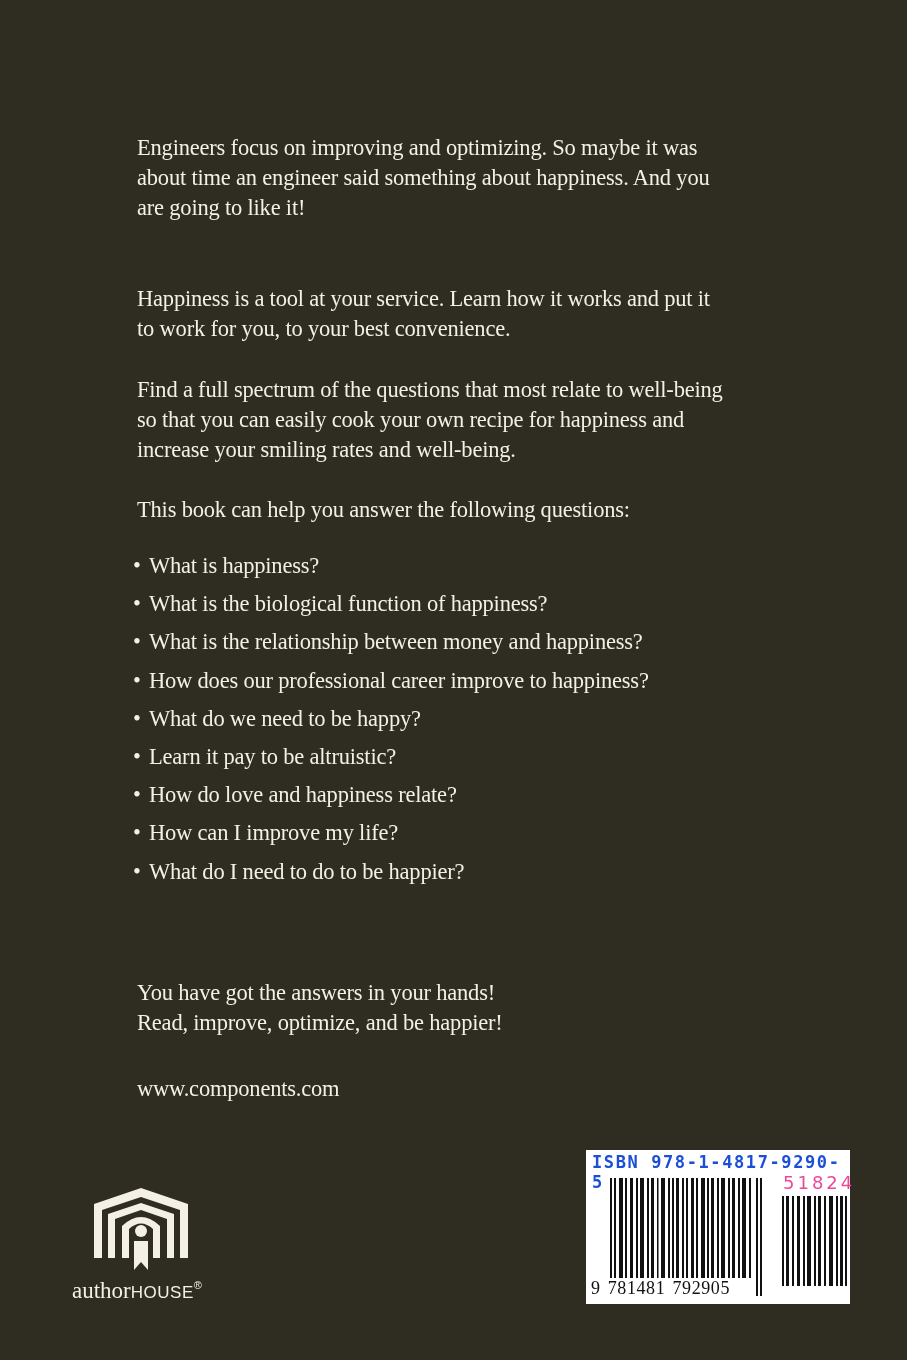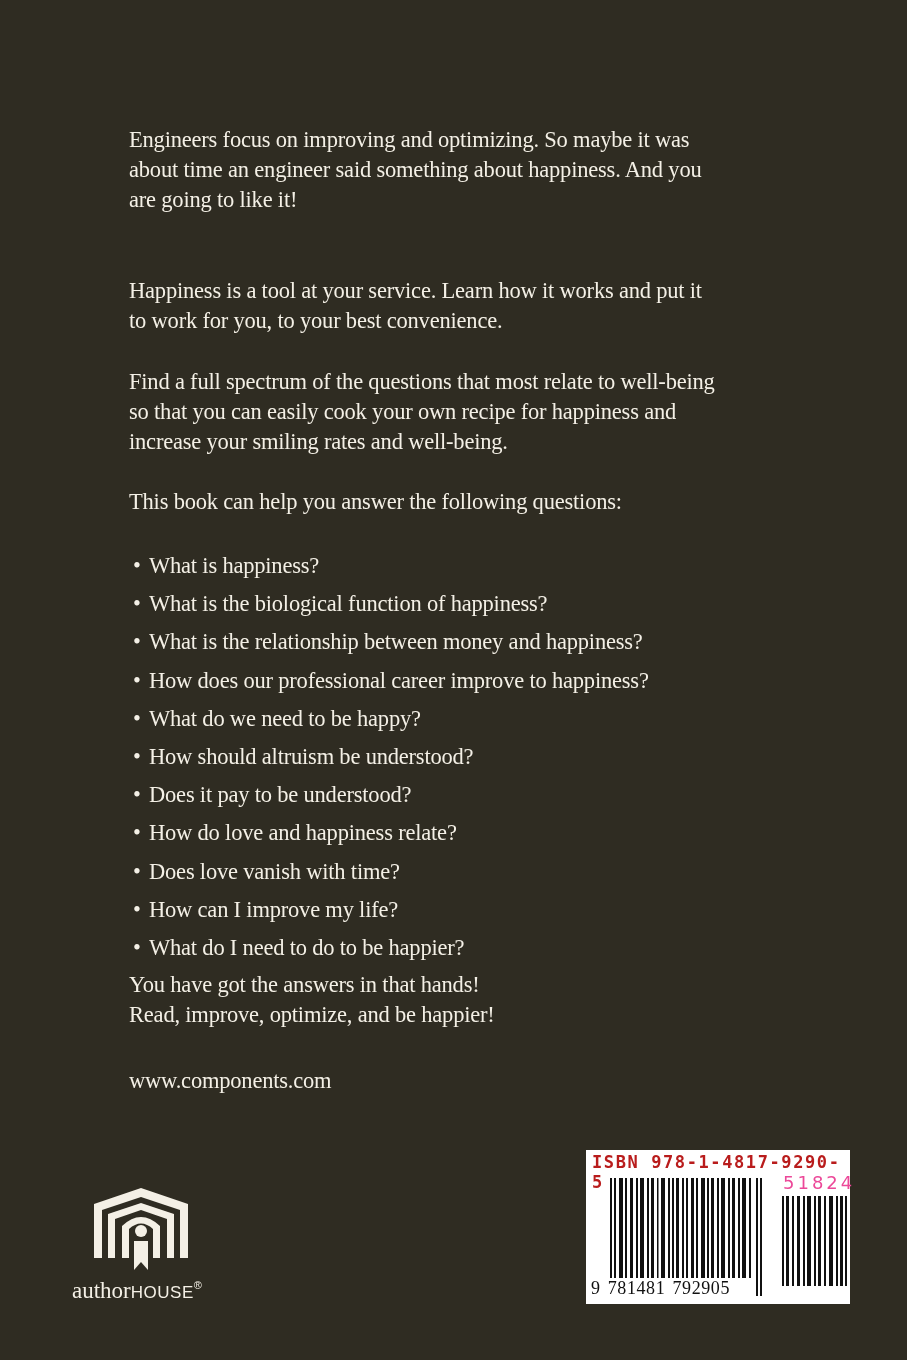--- a/index.html
+++ b/index.html
@@ -17,21 +17,21 @@
     }
     .text-block {
       position: absolute;
       left: 125px;
       width: 700px;
       font-size: 22.5px;
       line-height: 30.2px;
       letter-spacing: -0.2px;
     }
     .para {
-      margin: 4px;
+      margin: 12px;
       white-space: pre-line;
     }
     #intro { top: 121px; }
     #service { top: 272px; }
     #spectrum { top: 363px; }
     #help-intro { top: 483px; }
     #questions { top: 543px; }
     #closing { top: 966px; }
     #website { top: 1062px; }
 
@@ -60,21 +60,21 @@
       color: #111;
     }
     #isbn-text {
       position: absolute;
       left: 6px;
       top: 2px;
       font-family: "DejaVu Sans Mono", "Liberation Mono", monospace;
       font-size: 17px;
       letter-spacing: 1.6px;
       font-weight: bold;
-      color: #b91c1c;
+      color: #1d4ed8;
     }
     #bars-main {
       position: absolute;
       left: 24px;
       top: 28px;
       width: 152px;
       height: 118px;
     }
     #bars-addon {
       position: absolute;
@@ -162,31 +162,29 @@
   <p class="para">This book can help you answer the following questions:</p>
 </div>
 
 <div class="text-block" id="questions">
   <ul class="questions-list">
     <li><span class="bullet">•</span><span>What is happiness?</span></li>
     <li><span class="bullet">•</span><span>What is the biological function of happiness?</span></li>
     <li><span class="bullet">•</span><span>What is the relationship between money and happiness?</span></li>
     <li><span class="bullet">•</span><span>How does our professional career improve to happiness?</span></li>
     <li><span class="bullet">•</span><span>What do we need to be happy?</span></li>
-    <li><span class="bullet">•</span><span>How should altruism be understood?</span></li>
-    <li><span class="bullet">•</span><span>Does it pay to be understood?</span></li>
+    <li><span class="bullet">•</span><span>Learn it pay to be altruistic?</span></li>
     <li><span class="bullet">•</span><span>How do love and happiness relate?</span></li>
-    <li><span class="bullet">•</span><span>Does love vanish with time?</span></li>
     <li><span class="bullet">•</span><span>How can I improve my life?</span></li>
     <li><span class="bullet">•</span><span>What do I need to do to be happier?</span></li>
   </ul>
 </div>
 
 <div class="text-block" id="closing">
-  <p class="para">You have got the answers in that hands!
+  <p class="para">You have got the answers in your hands!
 Read, improve, optimize, and be happier!</p>
 </div>
 
 <div class="text-block" id="website">
   <p class="para">www.components.com</p>
 </div>
 
 <div id="publisher-logo">
   <svg id="logo-mark" viewBox="0 0 110 86">
 

